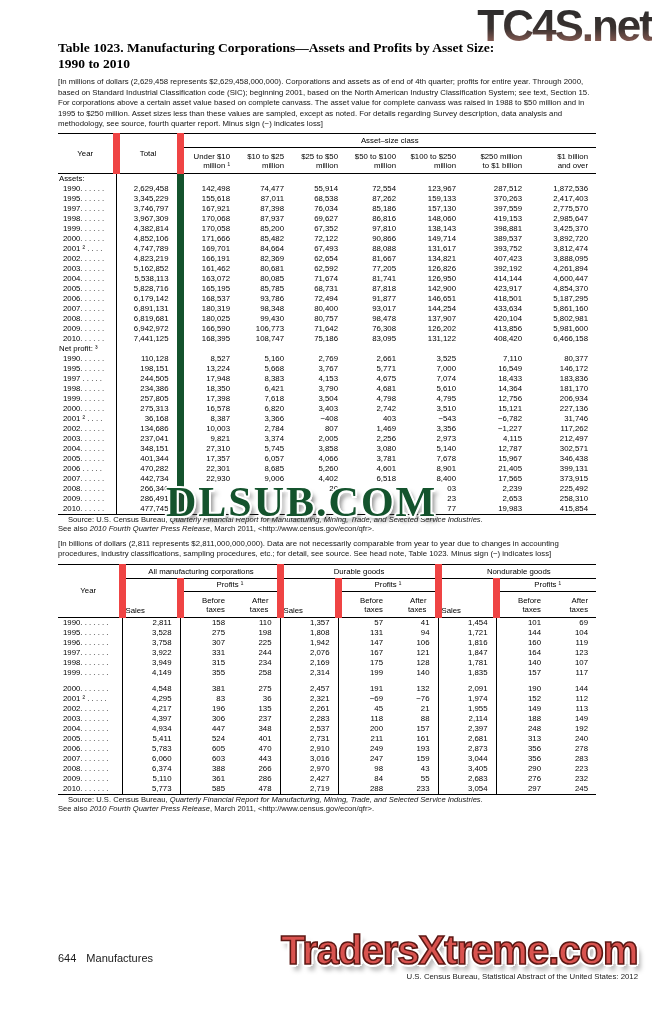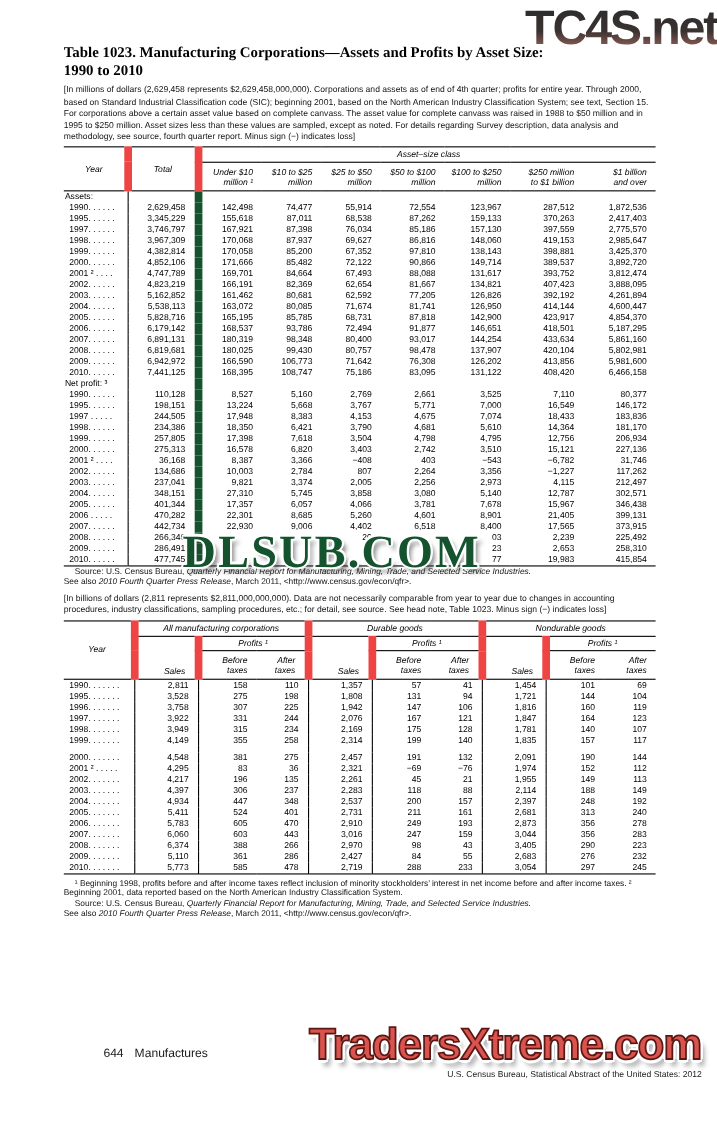--- a/index.html
+++ b/index.html
@@ -19,26 +19,26 @@
   .headnote{
     font-size:7.8px;line-height:10.5px;margin:5px 0 0 0;color:#141414;
     text-align:left;
   }
 
   
   table{border-collapse:collapse;table-layout:fixed;width:538px;
         font-size:7.8px;color:#000;margin-top:3px;
         border-top:1.6px solid #000;border-bottom:1px solid #000;}
   th,td{padding:0;font-weight:normal;overflow:hidden;white-space:nowrap;}
-  thead th{border-bottom:1px solid #000;font-style:italic;}
+  thead th{border-bottom:1px solid #000;}
   .group-h{text-align:center;height:13px;}
   .stub-h,.total-h{text-align:center;vertical-align:middle;}
   .br{border-right:7px solid #ef4444;}
   .colh{text-align:right;vertical-align:bottom;padding:4px 8px 2px 0;line-height:9.5px;}
-  .salesh{text-align:right;vertical-align:bottom;padding:0 8px 2px 0;}
+  .salesh{text-align:left;vertical-align:bottom;padding:0 8px 2px 0;}
   .profith{text-align:center;height:12px;}
   tbody td{height:10px;line-height:10px;}
   td.num{text-align:right;padding-right:8px;}
   td.stub{text-align:left;}
   td.yr{padding-left:5px;}
   td.sec{padding-left:1px;}
   #t1023 tbody td:first-child{border-right:1px solid #000;}
   #t1023 tbody td:nth-child(2){border-right:7px solid #14532d;}
   #t1024 tbody td:nth-child(1),#t1024 tbody td:nth-child(2),
   #t1024 tbody td:nth-child(4),#t1024 tbody td:nth-child(5),
@@ -46,21 +46,21 @@
   #t1024 tbody tr.gap td{height:6px;line-height:6px;}
 
   
   .fn,.src{font-size:7.6px;line-height:9.6px;margin:3px 0 0 0;text-indent:10px;color:#141414;}
   .src{margin-top:0;}
   .src i{font-style:italic;}
 
   
   .footer{position:absolute;left:58px;top:952px;font-size:11px;color:#1a1a1a;
           font-family:"Liberation Sans",sans-serif;}
-  .footer .pagenum{margin-right:10px;margin-left:36px;}
+  .footer .pagenum{margin-right:10px;}
   .credit{position:absolute;right:14px;top:972px;font-size:7.8px;color:#1a1a1a;}
 
   
   .wm{position:absolute;pointer-events:none;}
   .wm-top{
     top:2px;right:0;
     font-family:"Liberation Sans",sans-serif;font-weight:900;
     font-size:44px;line-height:48px;letter-spacing:-2px;
     background:linear-gradient(180deg,#2c2c2c 10%,#3a3230 55%,#8a5d54 85%,#9c6c61 100%);
     -webkit-background-clip:text;background-clip:text;color:transparent;
@@ -399,21 +399,21 @@
           <td class="num">−543</td>
           <td class="num">−6,782</td>
           <td class="num">31,746</td>
         </tr>
         <tr>
           <td class="stub yr">2002. . . . . .</td>
           <td class="num">134,686</td>
           <td class="num">10,003</td>
           <td class="num">2,784</td>
           <td class="num">807</td>
-          <td class="num">2,264</td>
+          <td class="num">1,469</td>
           <td class="num">3,356</td>
           <td class="num">−1,227</td>
           <td class="num">117,262</td>
         </tr>
         <tr>
           <td class="stub yr">2003. . . . . .</td>
           <td class="num">237,041</td>
           <td class="num">9,821</td>
           <td class="num">3,374</td>
           <td class="num">2,005</td>
@@ -757,21 +757,20 @@
           <td class="num">2,719</td>
           <td class="num">288</td>
           <td class="num">233</td>
           <td class="num">3,054</td>
           <td class="num">297</td>
           <td class="num">245</td>
         </tr>
       </tbody>
   </table>
 
-  <p class="fn">¹ Beginning 1998, profits before and after income taxes reflect inclusion of minority stockholders’ interest in net income before and after income taxes. ²  Beginning 2001, data reported based on the North American Industry Classification System.</p>
   <p class="src"><span>Source: U.S. Census Bureau, </span><i>Quarterly Financial Report for Manufacturing, Mining, Trade, and Selected Service Industries.</i><br><span>See also </span><i>2010 Fourth Quarter Press Release</i><span>, March 2011, &lt;http://www.census.gov/econ/qfr&gt;.</span></p>
 
 </div>
 
 <div class="footer">
   <span class="pagenum">644</span><span>Manufactures</span>
 </div>
 <div class="credit">U.S. Census Bureau, Statistical Abstract of the United States: 2012</div>
 
 <div class="wm wm-top">TC4S.net</div>

